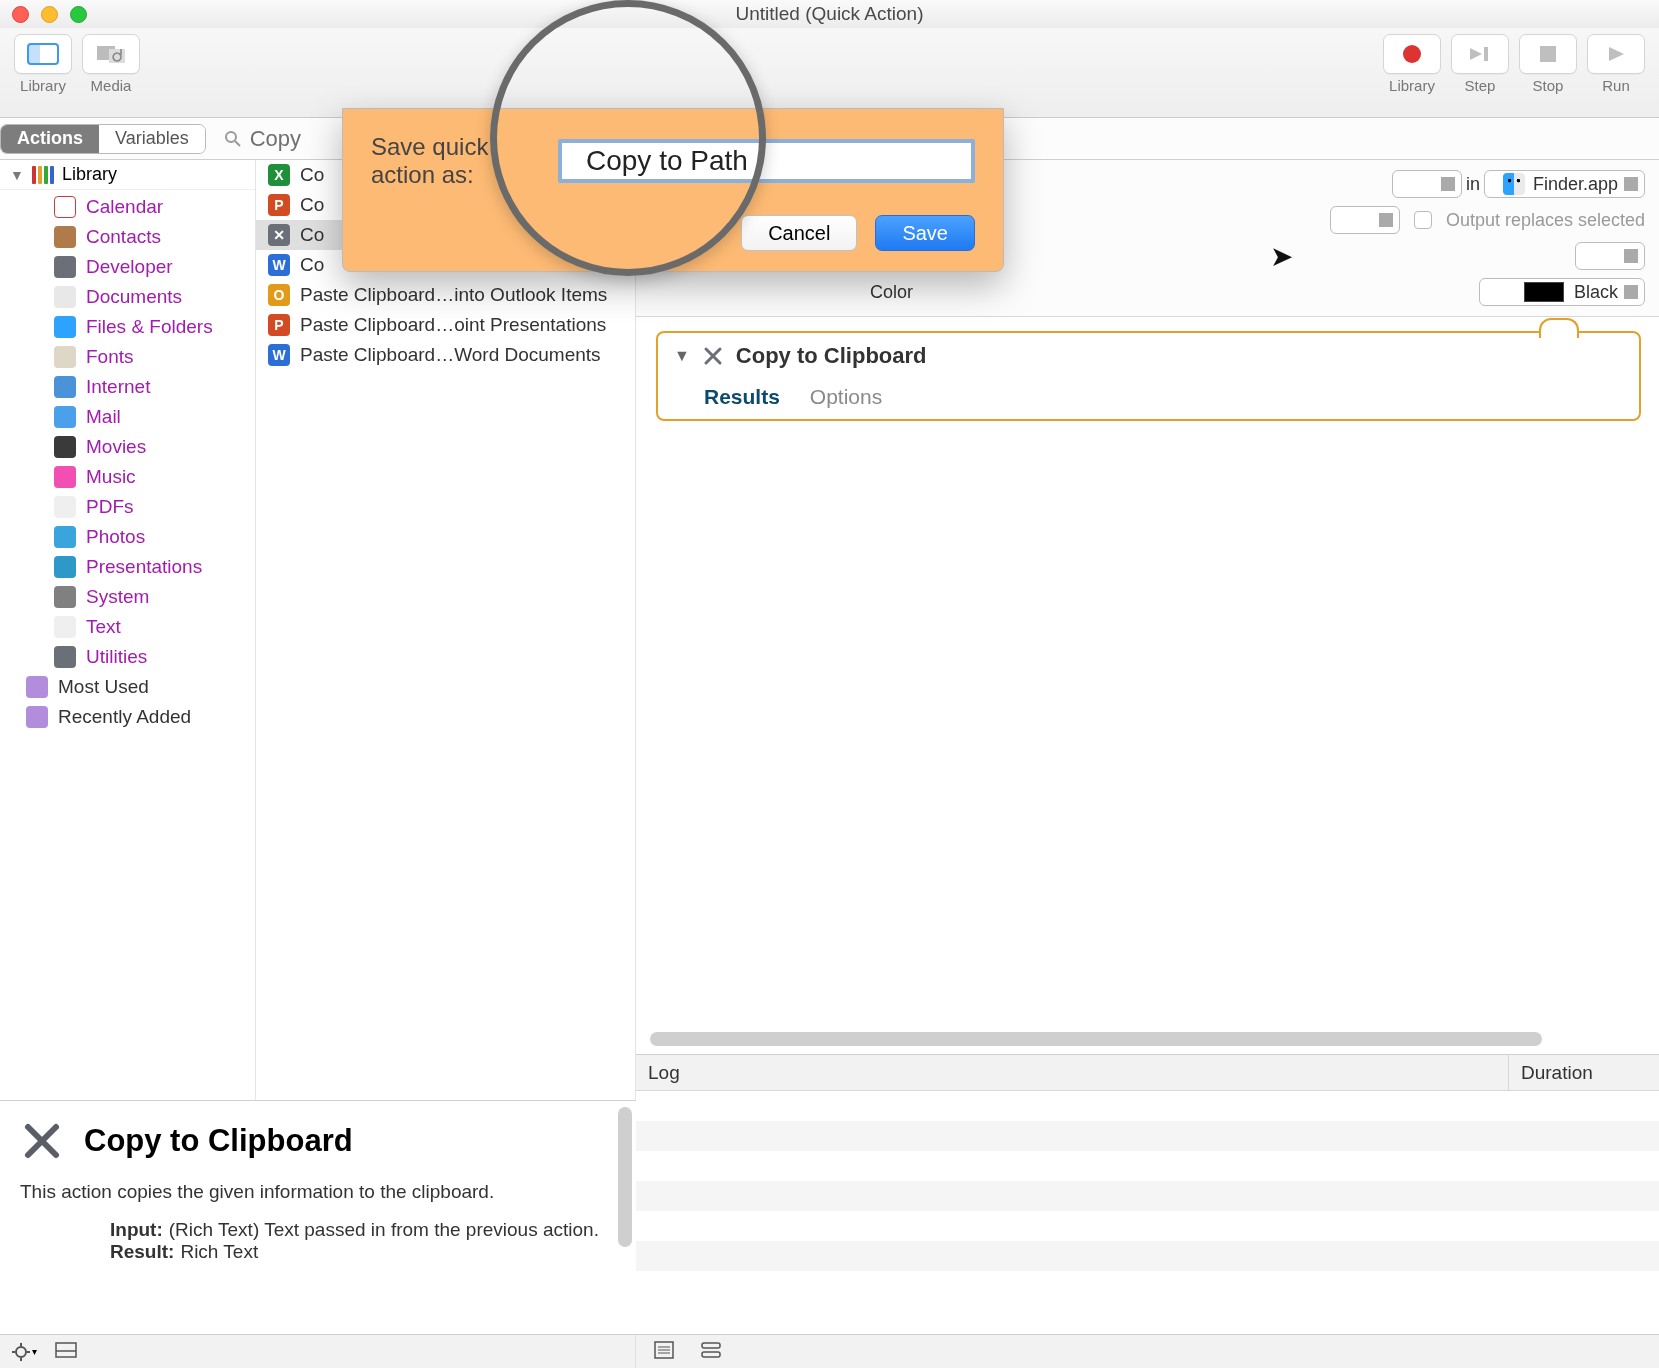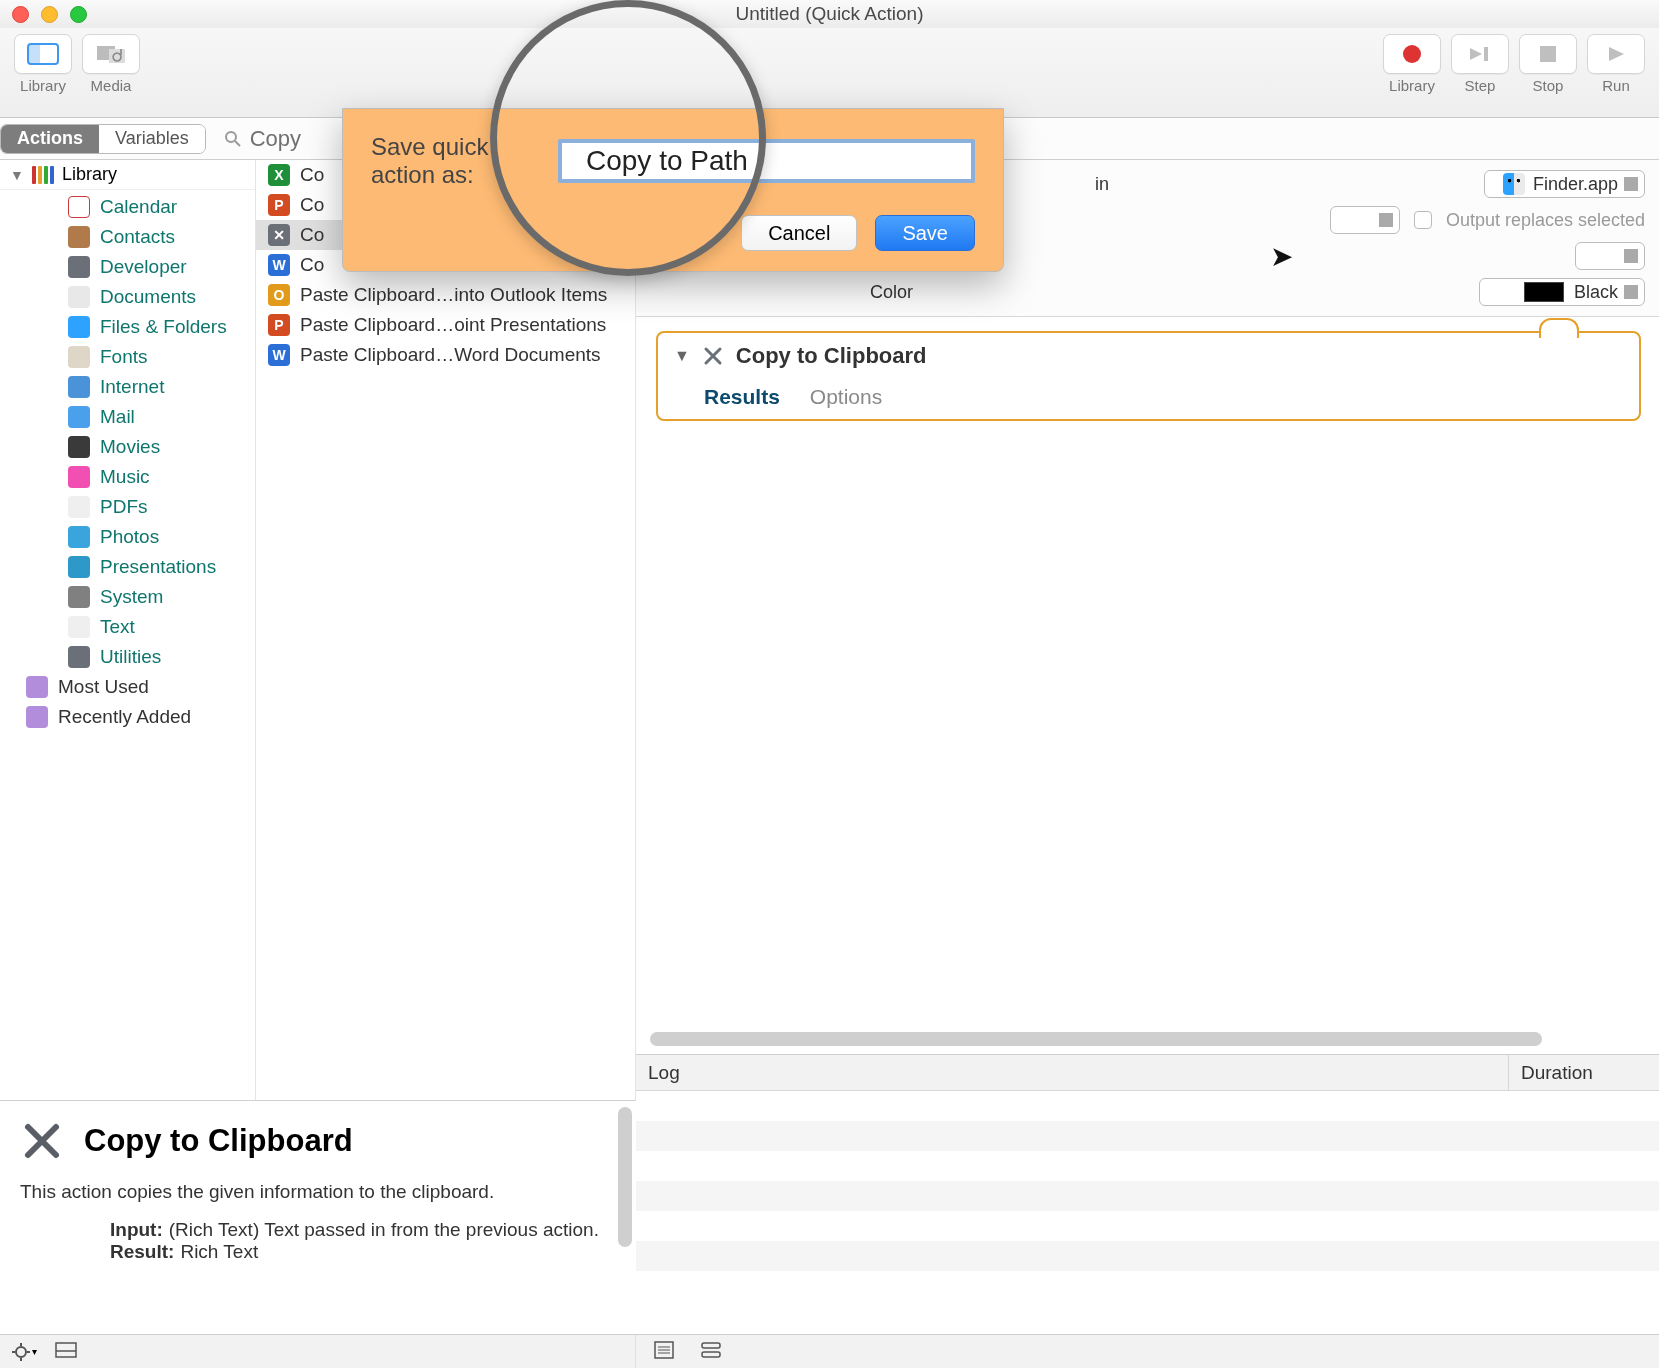--- a/index.html
+++ b/index.html
@@ -33,21 +33,21 @@
 
 
 .maincols { flex: 1; display: flex; min-height: 0; }
 .library-col { width: 256px; border-right: 1px solid #e5e5e5; background: #fff; overflow: hidden; }
 .actions-col { width: 380px; border-right: 1px solid #e5e5e5; background: #fff; overflow: hidden; }
 .workflow-col { flex: 1; display: flex; flex-direction: column; position: relative; overflow: hidden; }
 
 
 .lib-root { display: flex; align-items: center; gap: 8px; height: 30px; padding: 0 10px; background: #fff; border-bottom: 1px solid #eee; font-size: 18px; }
 .lib-items { padding-top: 2px; }
-.lib-item { height: 30px; display: flex; align-items: center; gap: 10px; padding-left: 68px; font-size: 19px; color: #0f766e; }
+.lib-item { height: 30px; display: flex; align-items: center; gap: 10px; padding-left: 54px; font-size: 19px; color: #a21caf; }
 .lib-item.smart { padding-left: 26px; color: #333; }
 .lib-icon { width: 22px; height: 22px; border-radius: 4px; flex: none; display: flex; align-items:center; justify-content:center; font-size:14px; color:#fff; }
 .lib-disclose { font-size: 14px; color:#7a7a7a; width:14px; }
 
 
 .act-item { height: 30px; display: flex; align-items: center; gap: 10px; padding: 0 12px; font-size: 19px; color: #333; }
 .act-item.selected { background: #dfdfdf; }
 .app-chip { width: 22px; height: 22px; border-radius: 4px; display:flex; align-items:center; justify-content:center; font-size:14px; font-weight:700; color:#fff; flex:none; }
 
 
@@ -320,21 +320,21 @@
           </div>
           <div class="act-item">
             <span class="app-chip" style="background:#2b6fd6">W</span>
             <span>Paste Clipboard…Word Documents</span>
           </div>
         </div>
     </div>
 
     <div class="workflow-col">
       <div class="wf-top">
-        <div class="wf-line" style="justify-content:space-between; gap:4px;">
+        <div class="wf-line" style="justify-content:flex-end; gap:4px;">
           <div class="combo" style="width:70px;">
             <div class="stepper-arrows">
                 <div class="arup"></div>
                 <div class="ardn"></div>
               </div>
           </div>
           <span>in</span>
           <div class="combo" style="display:flex;gap:8px;align-items:center;padding-left:18px;">
             <span class="finder-icon"></span>
             <span>Finder.app</span>

